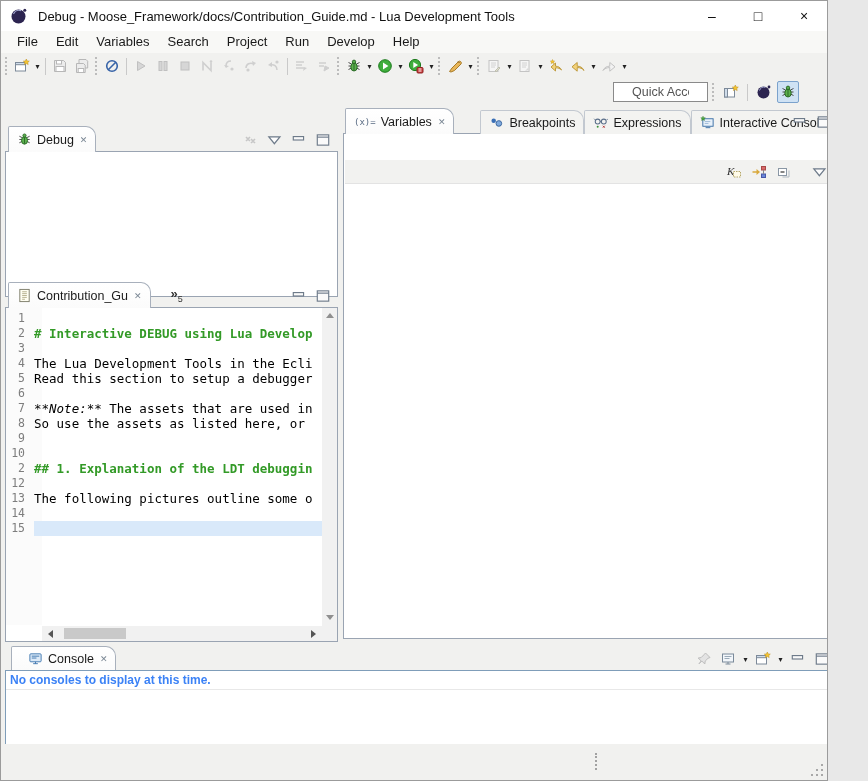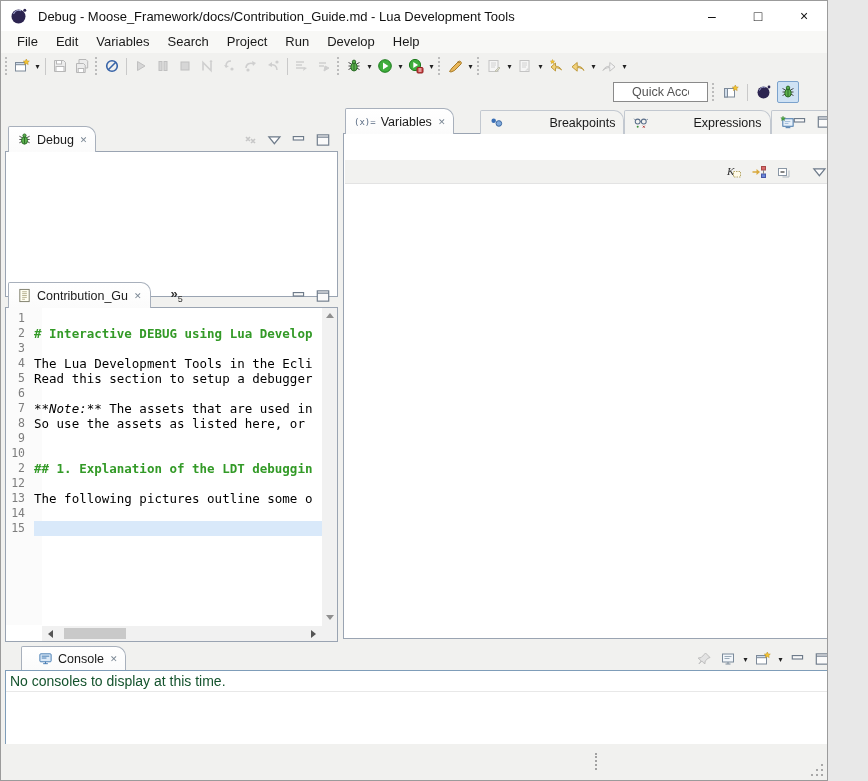--- a/index.html
+++ b/index.html
@@ -31,21 +31,21 @@
   .qa-input::placeholder { color:#555; opacity:1; }
   .persp-sel { background:var(--persp); border:1px solid #7ba2cc; border-radius:2px; }
   .toolbar2-right { position:absolute; right:28px; top:2px; display:flex; align-items:center; gap:2px; }
   
   .view { position:absolute; }
   .view-box { position:absolute; left:0; right:0; top:25px; bottom:0; background:#fff; border:1px solid #9aa4b2; }
   .tabbar { position:absolute; top:0; left:0; right:0; height:26px; display:flex; align-items:flex-end; }
   .tab { height:26px; display:flex; align-items:center; padding:0 8px; font-size:12.5px; white-space:nowrap;
          border:1px solid #a8b0bc; border-bottom:none; border-radius:2px 10px 0 0; position:relative; z-index:3;
          background:linear-gradient(#ffffff,#fbfbfb); }
-  .tab.unsel { height:24px; background:#f3f3f1; border-color:#c2c8d0; z-index:1;gap:40px; }
+  .tab.unsel { height:24px; background:#f3f3f1; border-color:#c2c8d0; z-index:1; }
   .tab .ticon { margin-right:5px; display:inline-flex; }
   .tab .ticon svg { width:15px; height:15px; }
   .tclose { margin-left:6px; font-size:9px; color:#7a8794; }
   .hdr-icons { position:absolute; right:4px; top:3px; display:flex; align-items:center; gap:2px; z-index:4; }
   .more { margin-left:20px; align-self:center; font-weight:bold; color:#333; font-size:13px; }
   .more sub { font-size:9px; font-weight:normal; }
   
   .ed-area { position:absolute; top:0; left:0; right:15px; bottom:16px; overflow:hidden; padding-top:3px;
              background:linear-gradient(90deg,#fbfbfb 36px,#ffffff 36px);
              font-family:"DejaVu Sans Mono", monospace; font-size:12.5px; line-height:15px; }
@@ -64,21 +64,21 @@
   .tri.down { left:4px; bottom:5px; border-left:4px solid transparent; border-right:4px solid transparent; border-top:5px solid #8f8f8f; }
   .tri.left { left:6px; top:4px;  border-top:4px solid transparent; border-bottom:4px solid transparent; border-right:5px solid #555; }
   .tri.right{ right:6px; top:4px; border-top:4px solid transparent; border-bottom:4px solid transparent; border-left:5px solid #555; }
   .hthumb { position:absolute; left:22px; top:2px; height:11px; width:62px; background:#c9c9c9; }
   
   .vtoolbar { position:absolute; top:26px; left:1px; right:1px; height:24px; background:#f2f2f0;
               display:flex; justify-content:flex-end; align-items:center; padding-right:6px; gap:3px;
               border-bottom:1px solid #e3e3e3; z-index:2; }
   
   .console-box { position:absolute; left:0; right:0; top:24px; bottom:0; background:#fff; border:1px solid var(--focus); }
-  .console-msg { padding:2px 4px; font-size:14px; color:#14532d; border-bottom:1px solid #e8e8e8; }
+  .console-msg { padding:2px 4px; font-size:12px; color:#3b82f6; border-bottom:1px solid #e8e8e8;font-weight:bold; }
   
   .trim { position:absolute; left:846px; top:104px; width:22px; height:641px; background:#eef0f2; border-left:1px solid #d8dadd; }
   .trim-handle { width:12px; border-top:2px dotted #aaaaaa; margin:4px auto 6px auto; }
   .trim .ib { margin:2px 0 2px 2px; }
   
   .statusbar { position:absolute; left:0; right:0; bottom:0; height:36px; background:#f1f1ef; }
   .status-handle { position:absolute; left:594px; top:9px; height:17px; width:2px; border-left:2px dotted #a2a2a2; }
 </style>
 </head>
 <body>
@@ -537,21 +537,21 @@
         <span class="tri left"></span>
         <span class="hthumb"></span>
         <span class="tri right"></span>
       </div>
       <div class="scorner"></div>
     </div>
   </div>
 
   <div class="view" style="left:4px;top:645px;width:832px;height:100px;">
     <div class="tabbar" style="height:24px;">
-      <div class="tab" style="height:24px;margin-left:16px;padding-left:16px;">
+      <div class="tab" style="height:24px;margin-left:6px;padding-left:16px;">
         <span class="ticon">
             <svg viewBox="0 0 16 16">
               <rect x="2" y="3" width="12" height="8.5" rx="1" fill="#dbe9f7" stroke="#4077b0"></rect>
               <path d="M4 5.5h8M4 7.5h5" stroke="#4077b0"></path>
               <path d="M8 11.5v2M5.5 13.5h5" stroke="#4077b0"></path>
             </svg>
           </span>
         <span>Console</span>
         <span class="tclose">✕</span>
       </div>

